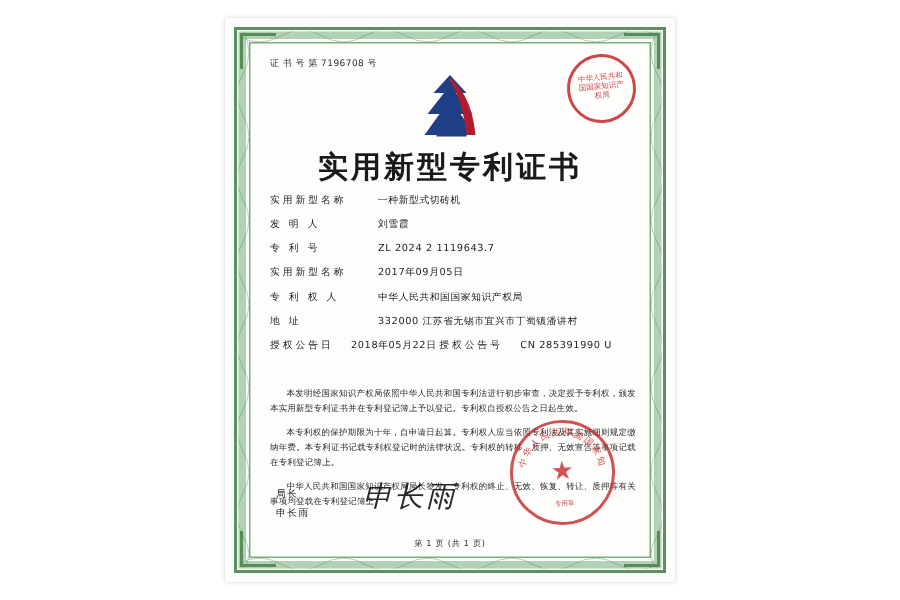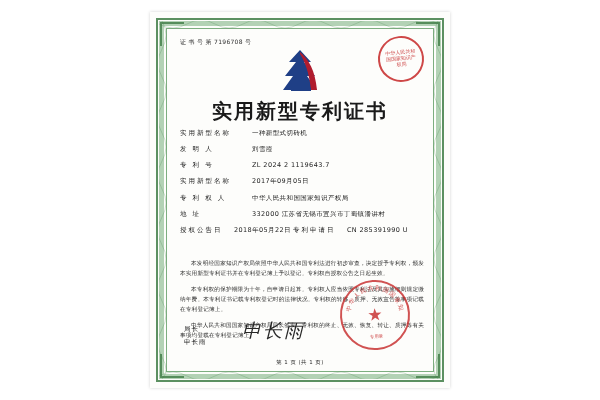--- a/index.html
+++ b/index.html
@@ -307,21 +307,21 @@
       <div class="field-row">
         <span class="field-label">地 址</span>
         <span class="field-value">332000 江苏省无锡市宜兴市丁蜀镇潘讲村</span>
       </div>
       <div class="two-col">
         <div class="cell">
           <span class="field-label">授权公告日</span>
           <span class="field-value">2018年05月22日</span>
         </div>
         <div class="cell">
-          <span class="field-label">专利申请日</span>
+          <span class="field-label">授权公告号</span>
           <span class="field-value">CN 285391990 U</span>
         </div>
       </div>
     </div>
 
     <div class="body-text">
       <p>本发明经国家知识产权局依照中华人民共和国专利法进行初步审查，决定授予专利权，颁发本实用新型专利证书并在专利登记簿上予以登记。专利权自授权公告之日起生效。</p>
       <p>本专利权的保护期限为十年，自申请日起算。专利权人应当依照专利法及其实施细则规定缴纳年费。本专利证书记载专利权登记时的法律状况。专利权的转移、质押、无效宣告等事项记载在专利登记簿上。</p>
       <p>中华人民共和国国家知识产权局局长签发。专利权的终止、无效、恢复、转让、质押等有关事项均登载在专利登记簿上。</p>
     </div>

